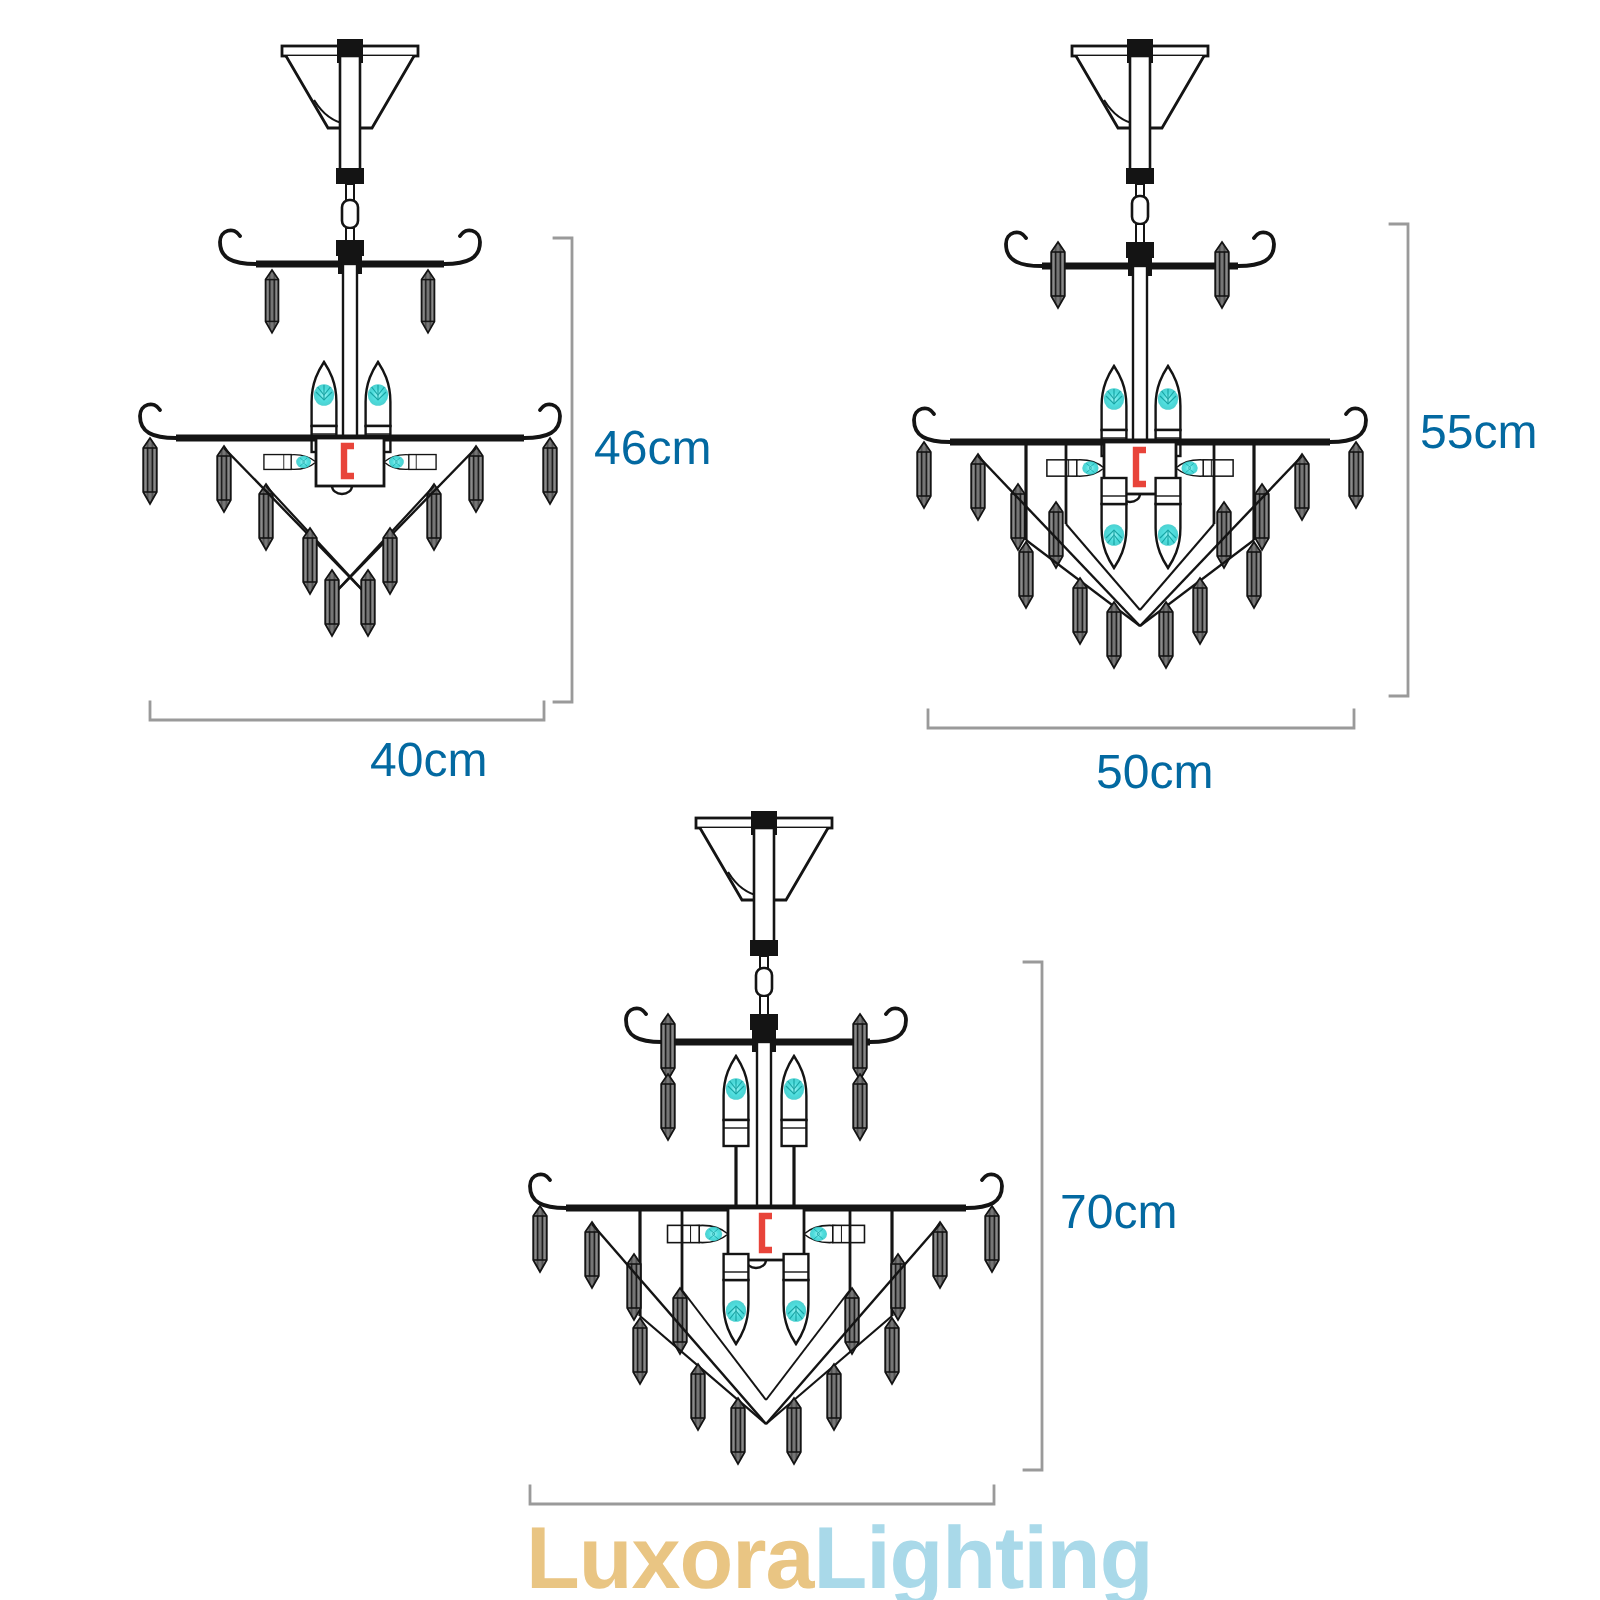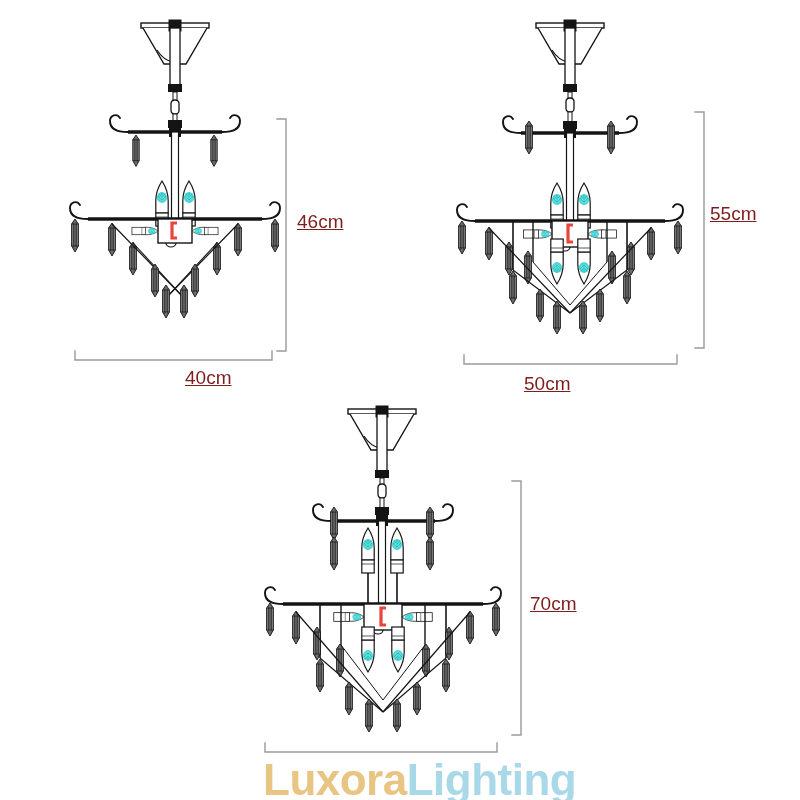--- a/index.html
+++ b/index.html
@@ -23,25 +23,24 @@
   svg#drawing {
     position: absolute;
     left: 0; top: 0;
     width: 800px;
     height: 800px;
     display: block;
   }
   .dim-label {
     position: absolute;
     font-family: "Liberation Sans", sans-serif;
-    font-size: 19px;
-    color: #7f1d1d;
+    font-size: 24px;
+    color: #0369a1;
     white-space: nowrap;
     letter-spacing: 0px;
-    text-decoration: underline;
   }
   .watermark {
     position: absolute;
     font-family: "Liberation Sans", sans-serif;
     font-size: 44px;
     font-weight: bold;
     letter-spacing: -0.5px;
     white-space: nowrap;
     user-select: none;
   }
@@ -515,21 +514,21 @@
       </g>
     </g>
   </svg>
 
   <div class="dim-label" style="left:297px; top:211px;">46cm</div>
 
   <div class="dim-label" style="left:143px; top:367px;margin-left:42px;">40cm</div>
 
   <div class="dim-label" style="left:710px; top:203px;">55cm</div>
 
-  <div class="dim-label" style="left:524px; top:373px;">50cm</div>
+  <div class="dim-label" style="left:548px; top:373px;">50cm</div>
 
   <div class="dim-label" style="left:530px; top:593px;">70cm</div>
 
   <div class="dim-label" style="left:355px; top:779px;margin-top:20px;">60cm</div>
 
   <div class="watermark" style="left:263px; top:755px;">
     <span class="wm-a">Luxora</span><span class="wm-b">Lighting</span>
   </div>
 
 </div>

